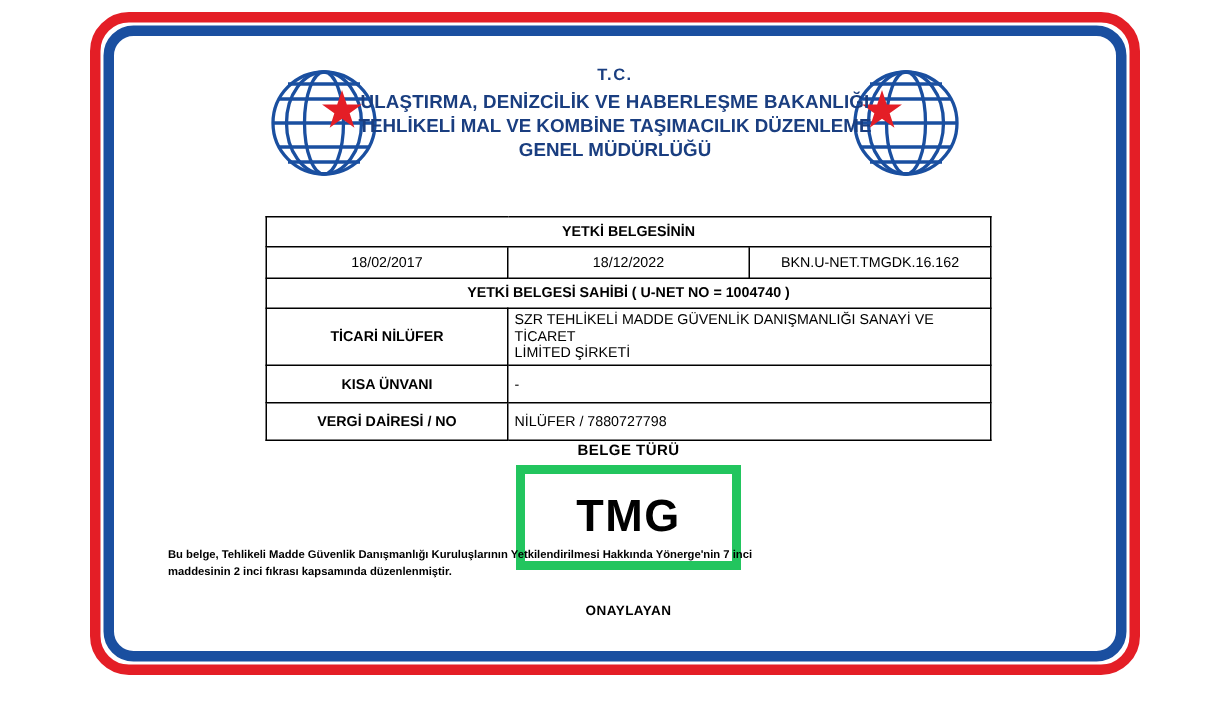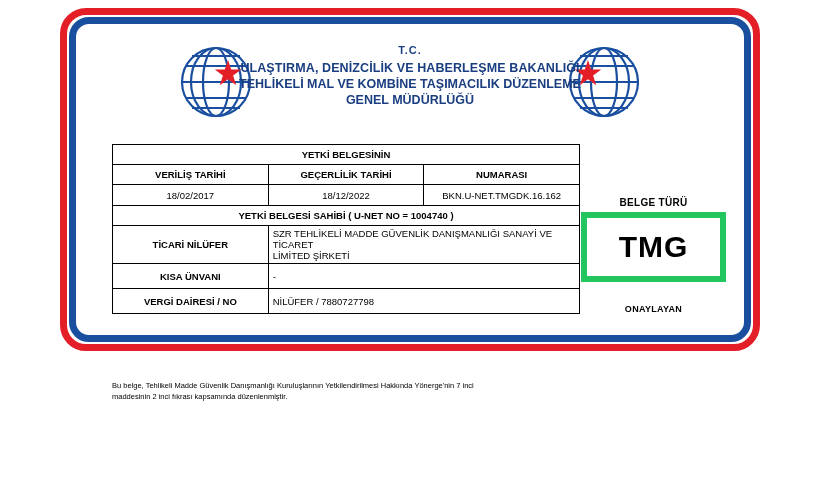--- a/index.html
+++ b/index.html
@@ -13,21 +13,21 @@
     font-family: "Liberation Sans", sans-serif;
     overflow: hidden;
   }
 
   
   #certificate {
     position: absolute;
     left: 60px;
     top: 8px;
     width: 700px;
-    height: 343px;
+    height: 442px;
   }
   .frame-red {
     position: absolute;
     inset: 0;
     border: 7px solid #e41e26;
     border-radius: 26px;
     box-sizing: border-box;
   }
   .frame-blue {
     position: absolute;
@@ -99,22 +99,23 @@
 
   
   .content {
     position: absolute;
     left: 52px;
     top: 136px;
     right: 34px;
   }
   .tables-row {
     display: flex;
-    align-items: flex-end;
+    align-items: center;
     gap: 1px;
+    flex-direction: column;
   }
   table.main {
     border-collapse: collapse;
     width: 484px;
     table-layout: fixed;
   }
   table.main td, table.main th {
     border: 1px solid #000000;
     font-size: 9.5px;
     color: #000;
@@ -191,25 +192,26 @@
     font-size: 9px;
     font-weight: bold;
     letter-spacing: 0.3px;
     color: #000;
   }
 
   
   .footnote {
     position: absolute;
     left: 52px;
-    top: 372px;
+    top: 356px;
     width: 490px;
     font-size: 7.5px;
     line-height: 11px;
     color: #000;
+    font-weight: bold;
   }
 </style>
 </head>
 <body>
 
 <div id="certificate">
   <div class="frame-red"></div>
   <div class="frame-blue"></div>
   <div class="frame-inner-white"></div>
 
@@ -253,25 +255,20 @@
 
   <div class="content">
     <div class="tables-row">
 
       <table class="main">
         <tbody>
           <tr>
             <td class="hdr-center" colspan="3">YETKİ BELGESİNİN</td>
           </tr>
           <tr>
-            <td class="sub-hdr" style="width:148px">VERİLİŞ TARİHİ</td>
-            <td class="sub-hdr" style="width:150px">GEÇERLİLİK TARİHİ</td>
-            <td class="sub-hdr">NUMARASI</td>
-          </tr>
-          <tr>
             <td class="val-center">18/02/2017</td>
             <td class="val-center">18/12/2022</td>
             <td class="val-center">BKN.U-NET.TMGDK.16.162</td>
           </tr>
           <tr>
             <td class="hdr-center" colspan="3">YETKİ BELGESİ SAHİBİ ( U-NET NO = 1004740 )</td>
           </tr>
 
           <tr class="row-h30">
             <td class="label-cell">TİCARİ NİLÜFER</td>

